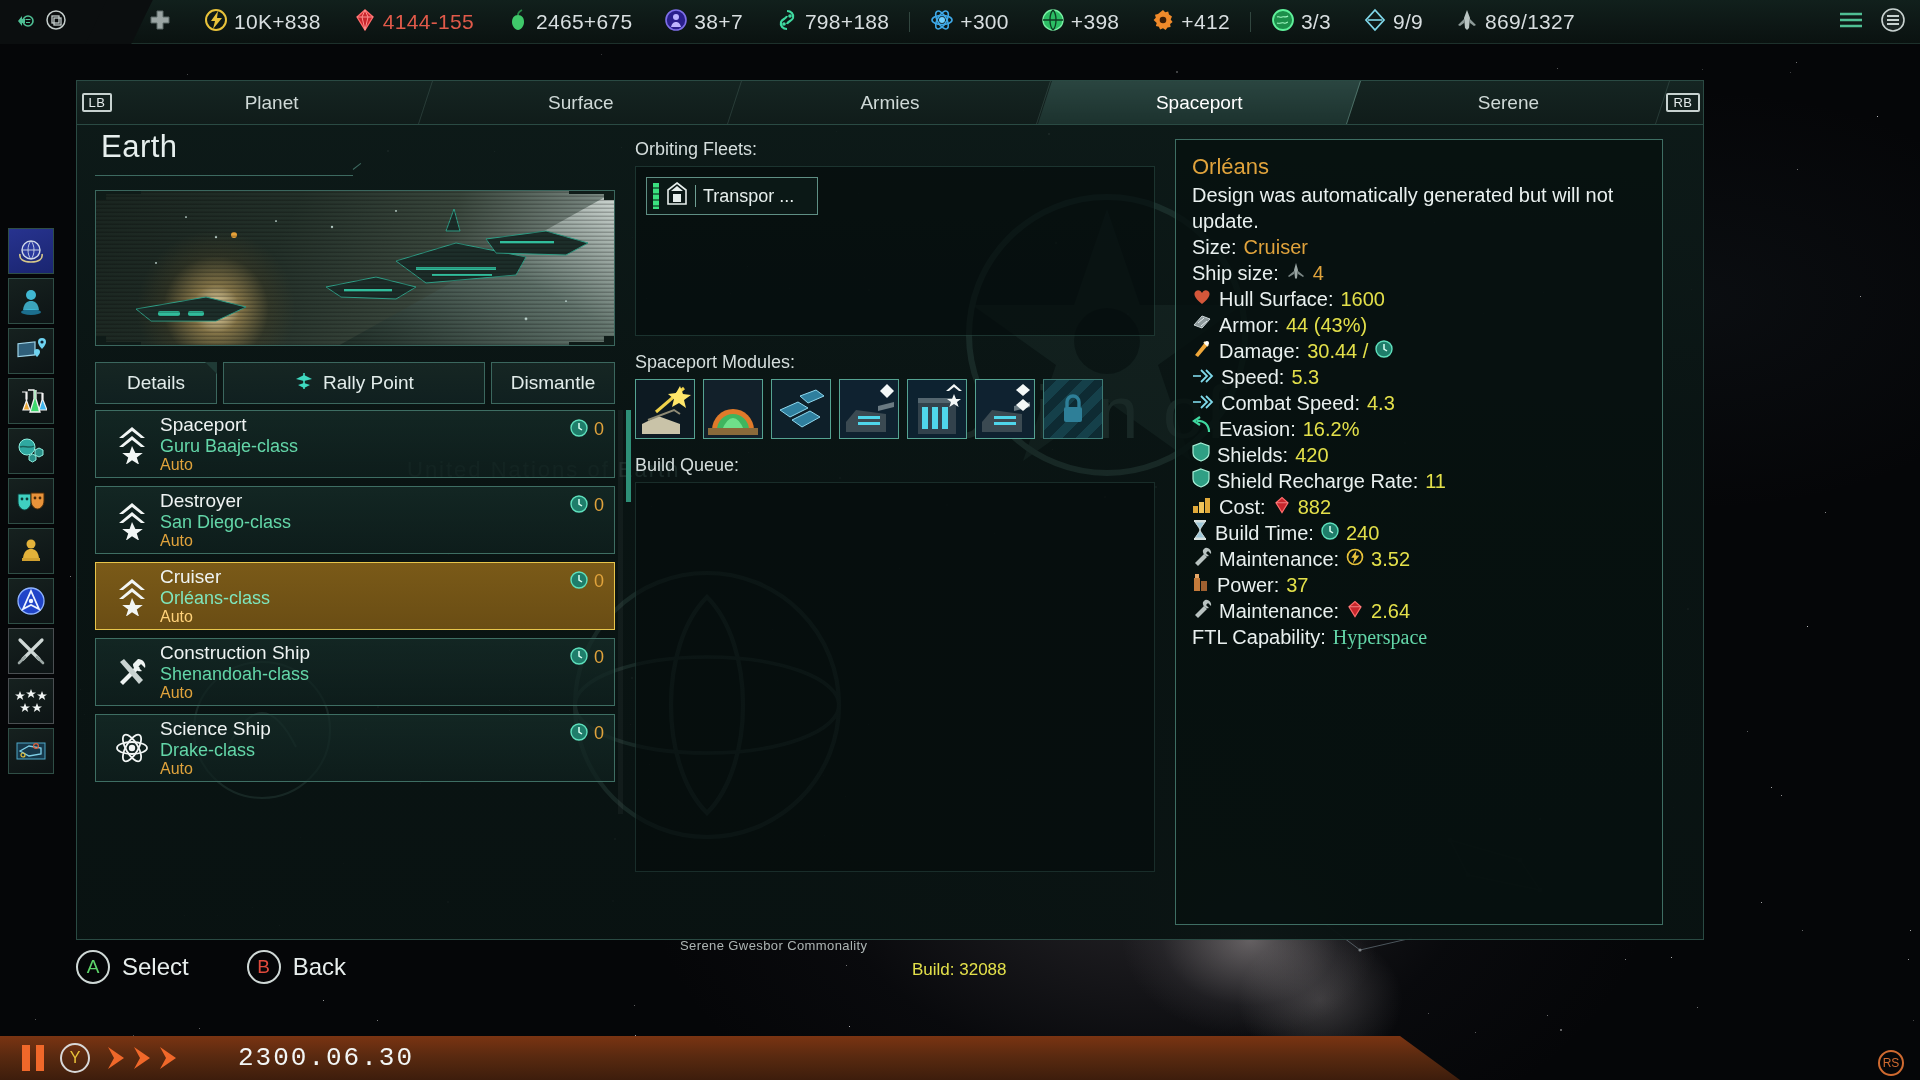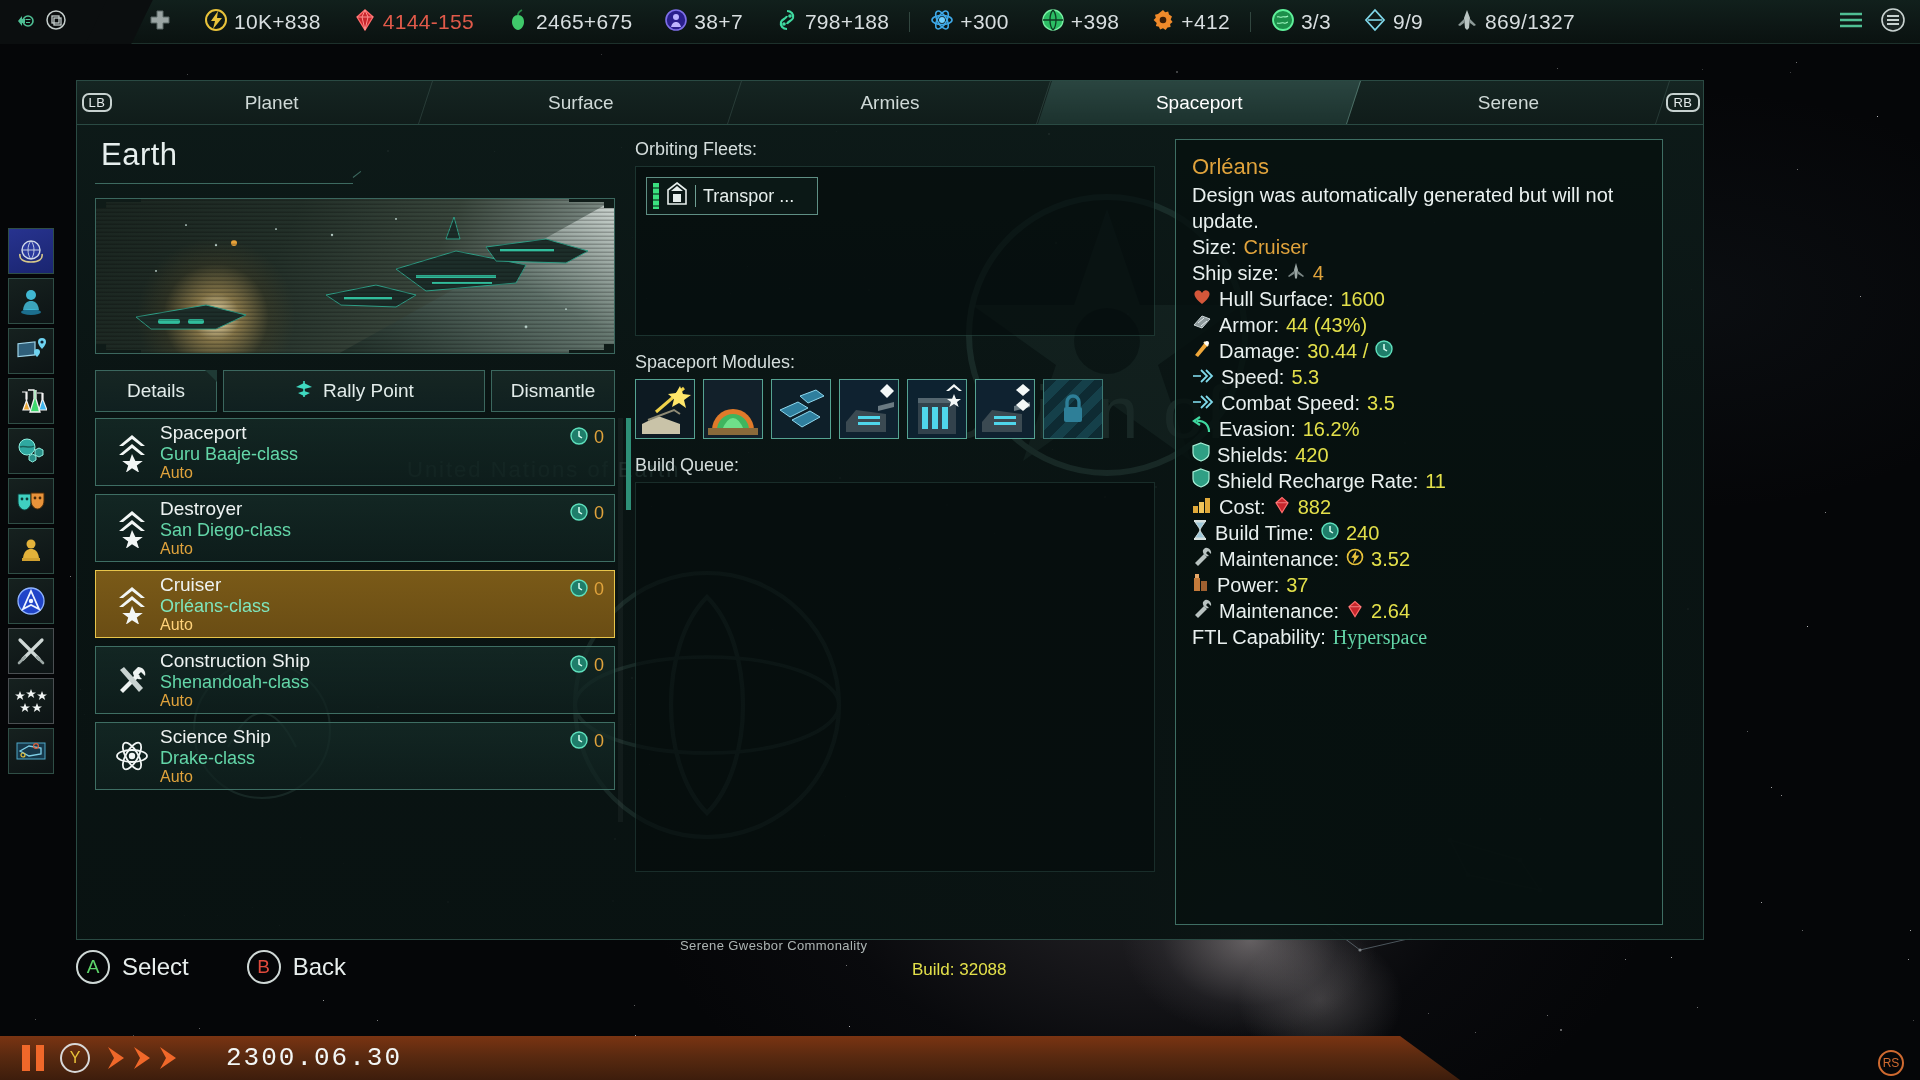--- a/index.html
+++ b/index.html
@@ -64,21 +64,21 @@
     background: linear-gradient(180deg, rgba(14,28,26,0.93) 0%, rgba(10,21,20,0.95) 40%, rgba(9,19,18,0.96) 100%);
     border:1px solid #2a4a43;
     z-index:20;
   }
   #tabbar { position:relative; height:44px; display:flex; align-items:stretch;
             background:linear-gradient(180deg,#152522,#101c1a); border-bottom:1px solid #2a4a43; }
   .bumper {
     width:40px; display:flex; align-items:center; justify-content:center;
   }
   .bumper .bx {
-    border:2px solid #c7d2d0; border-radius:7px; padding:1px 5px;
+    border:2px solid #c7d2d0; border-radius:2px; padding:1px 5px;
     font-size:13px; color:#e3eaea; line-height:1.05; letter-spacing:.5px;
   }
   .tabs { flex:1; display:flex; }
   .tab {
     flex:1; display:flex; align-items:center; justify-content:center;
     font-size:19px; color:#cfd9d7; position:relative;
   }
   .tab .skew {
     position:absolute; inset:0; transform:skewX(-18deg);
     border-right:1px solid rgba(120,160,150,0.22);
@@ -90,21 +90,21 @@
   
   #content { position:relative; height:816px; padding:14px 18px 0 18px; }
   #watermark {
     position:absolute; inset:0; pointer-events:none; overflow:hidden;
     opacity:.10;
   }
   .wm-star { position:absolute; }
   .wm-text { position:absolute; color:#9fd8c8; font-size:74px; letter-spacing:2px; }
 
   .col { position:absolute; }
-  #colL { left:18px; top:12px; width:520px; }
+  #colL { left:18px; top:4px; width:520px; }
   #colM { left:558px; top:14px; width:520px; }
   #colR { left:1098px; top:14px; width:488px; }
 
   .planet-title { font-size:31px; color:#e7efee; letter-spacing:.5px; padding-left:6px; }
   .title-rule { height:18px; position:relative; margin-top:1px; }
   .title-rule:before{ content:""; position:absolute; left:0; top:9px; width:258px; height:1px; background:#3d6a60;}
   .title-rule:after { content:""; position:absolute; left:258px; top:3px; width:10px; height:1px; background:#3d6a60; transform:rotate(-38deg); transform-origin:left;}
 
   .preview {
     position:relative; height:156px; margin-top:6px;
@@ -218,21 +218,21 @@
     position:absolute; left:0; top:0; height:44px; width:1460px;
     background:linear-gradient(180deg,#7a3412 0%, #5a2a10 45%, #3d1d0c 100%);
     clip-path:polygon(0 0, 1400px 0, 1460px 44px, 0 44px);
   }
   #statusbar .inner { position:relative; height:44px; display:flex; align-items:center; gap:16px; padding-left:22px; }
   .pause { display:flex; gap:6px; }
   .pause i { display:block; width:8px; height:26px; background:#f0682a; }
   .ybtn { width:30px; height:30px; border-radius:50%; border:2px solid #d8d8d8;
           display:flex; align-items:center; justify-content:center; color:#e8c23a; font-size:16px; }
   .chevs { display:flex; gap:2px; }
-  .date { font-size:26px; color:#f2f6f5; letter-spacing:2px; margin-left:14px;
+  .date { font-size:26px; color:#f2f6f5; letter-spacing:2px; margin-left:26px;
           font-family:"Liberation Mono", monospace; }
   #rs-badge { position:absolute; right:16px; bottom:4px; width:26px; height:26px;
     border-radius:50%; border:2px solid #cf6a30; color:#cf6a30; font-size:12px;
     display:flex; align-items:center; justify-content:center; z-index:45; }
 </style>
 </head>
 <body>
 
 <div id="root">
 
@@ -1070,21 +1070,21 @@
                 <span>Speed:</span>
                 <span class="v-yellow" style="color:#e3e04a">5.3</span>
               </div>
               <div class="d-line">
                 <span><svg width="22" height="16" viewBox="0 0 22 16">
                     <path d="M1 8 h8" stroke="#7fd9ea" stroke-width="1.6"></path>
                     <path d="M9 2 L15 8 L9 14" fill="none" stroke="#7fd9ea" stroke-width="1.8"></path>
                     <path d="M14 2 L20 8 L14 14" fill="none" stroke="#7fd9ea" stroke-width="1.8"></path>
                   </svg></span>
                 <span>Combat Speed:</span>
-                <span class="v-yellow" style="color:#e3e04a">3.5</span>
+                <span class="v-yellow" style="color:#e3e04a">4.3</span>
               </div>
               <div class="d-line">
                 <span><svg width="20" height="20" viewBox="0 0 20 20">
                     <path d="M17 16 C17 8 11 4 5 5" fill="none" stroke="#3fd9a0" stroke-width="2.2"></path>
                     <path d="M8 1 L2 5 L8 9" fill="none" stroke="#3fd9a0" stroke-width="2.2"></path>
                   </svg></span>
                 <span>Evasion:</span>
                 <span class="v-yellow" style="color:#e3e04a">16.2%</span>
               </div>
               <div class="d-line">

